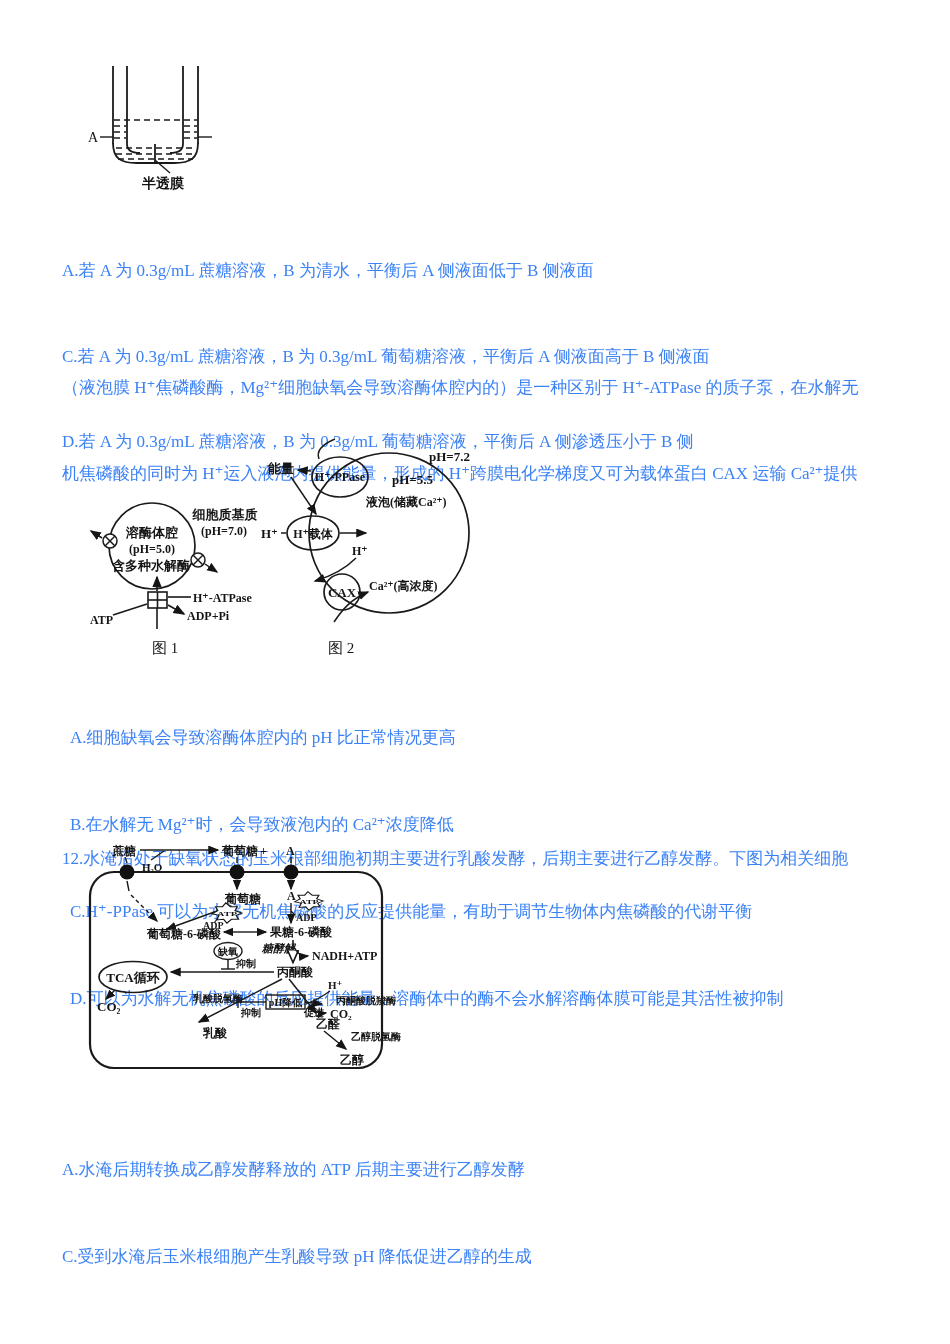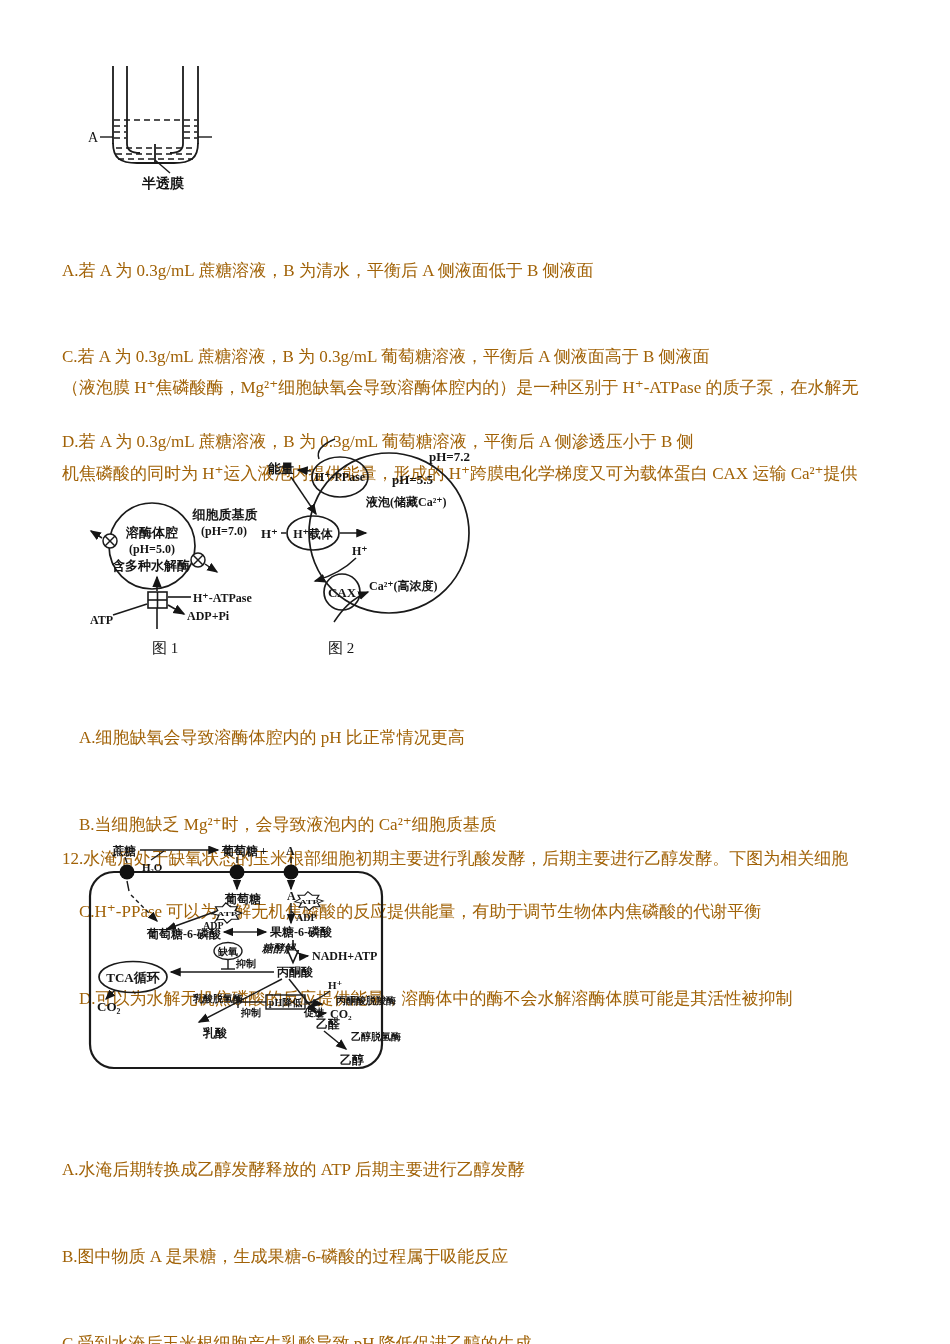--- a/index.html
+++ b/index.html
@@ -2,21 +2,21 @@
 <html><head>
 <meta charset="utf-8">
 <style>
   html,body{margin:0;padding:0;background:#ffffff;}
   .page{
     position:relative;width:950px;height:1344px;background:#ffffff;
     font-family:"Liberation Serif","DejaVu Serif",serif;color:#1c1c1c;
     overflow:hidden;
   }
   .abs{position:absolute;}
-  .textblock{font-size:17px;line-height:28.5px;white-space:pre;color:#a16207;}
+  .textblock{font-size:17px;line-height:28.5px;white-space:pre;color:#3b82f6;}
   .textblock.lh29{line-height:29px;}
   svg{position:absolute;overflow:visible;}
   svg text{font-family:"Liberation Serif","DejaVu Serif",serif;fill:#151515;}
   svg .b{font-weight:bold;}
   svg .it{font-style:italic;}
   .stroke{stroke:#1a1a1a;fill:none;}
 </style>
 </head>
 <body>
 
@@ -126,23 +126,23 @@
       <path d="M 271,120 C 261,130 247,138 230,143" class="stroke" stroke-width="1.5" marker-end="url(#a2)"></path>
       <path d="M 249,184 C 257,172 266,161 283,154" class="stroke" stroke-width="1.5" marker-end="url(#a2)"></path>
       <text x="344" y="23" font-size="13" class="b">pH=7.2</text>
       <text x="307" y="46" font-size="13" class="b">pH=5.5</text>
       <text x="281" y="68" font-size="12" class="b">液泡(储藏Ca²⁺)</text>
       <text x="284" y="152" font-size="12" class="b">Ca²⁺(高浓度)</text>
       <text x="256" y="215" font-size="15" text-anchor="middle">图 2</text>
     </g>
   </svg>
 
-  <div class="abs textblock lh29" style="left:79px;top:665px">
+  <div class="abs textblock lh29" style="left:70px;top:665px">
     <div>A.细胞缺氧会导致溶酶体腔内的 pH 比正常情况更高</div>
-    <div>B.当细胞缺乏 Mg²⁺时，会导致液泡内的 Ca²⁺细胞质基质</div>
+    <div>B.在水解无 Mg²⁺时，会导致液泡内的 Ca²⁺浓度降低</div>
     <div>C.H⁺-PPase 可以为水解无机焦磷酸的反应提供能量，有助于调节生物体内焦磷酸的代谢平衡</div>
     <div>D.可以为水解无机焦磷酸的反应提供能量，溶酶体中的酶不会水解溶酶体膜可能是其活性被抑制</div>
   </div>
 
   <div class="abs textblock" style="left:62px;top:788px">
     <div>12.水淹后处于缺氧状态的玉米根部细胞初期主要进行乳酸发酵，后期主要进行乙醇发酵。下图为相关细胞</div>
   </div>
 
   <svg class="abs" style="left:85px;top:843px" width="320" height="242" viewBox="0 0 320 242">
     <defs>
@@ -239,18 +239,17 @@
     <path d="M 223,163 Q 233,171 241,170" class="stroke" stroke-width="1.3" marker-end="url(#a3)"></path>
     <text x="245" y="175" font-size="12" class="b">CO₂</text>
     <text x="231" y="185" font-size="12" class="b">乙醛</text>
     <line x1="239" y1="188" x2="261" y2="206" class="stroke" stroke-width="1.5" marker-end="url(#a3)"></line>
     <text x="266" y="197" font-size="10" class="b">乙醇脱氢酶</text>
     <text x="255" y="221" font-size="12" class="b">乙醇</text>
   </svg>
 
   <div class="abs textblock lh29" style="left:62px;top:1097px">
     <div>A.水淹后期转换成乙醇发酵释放的 ATP 后期主要进行乙醇发酵</div>
-    <div>B.图中物质 A 是果糖，生成果糖-6-磷酸的过程属于吸能反应</div>
     <div>C.受到水淹后玉米根细胞产生乳酸导致 pH 降低促进乙醇的生成</div>
     
   </div>
 
 </div>
 
 </body></html>

